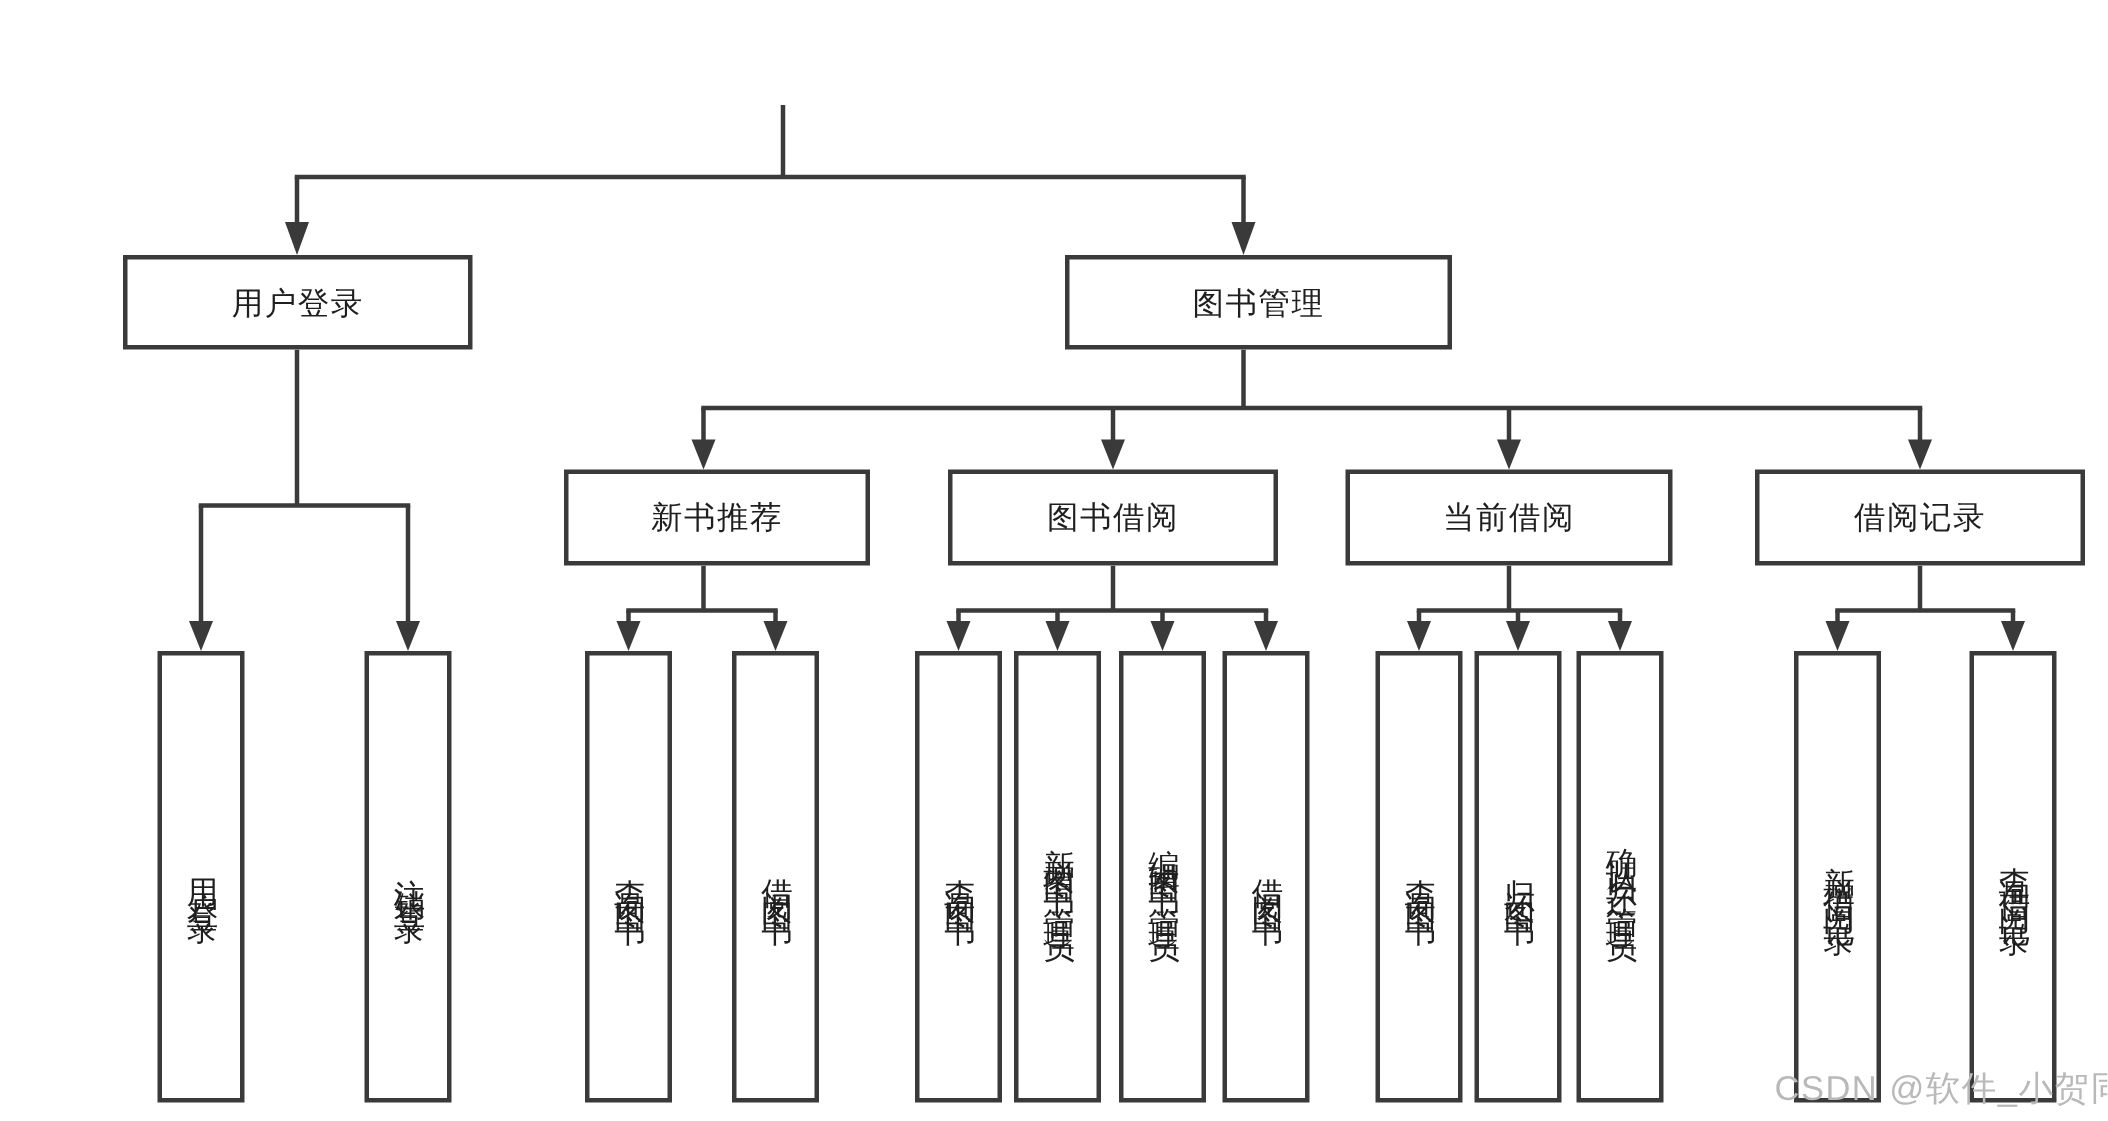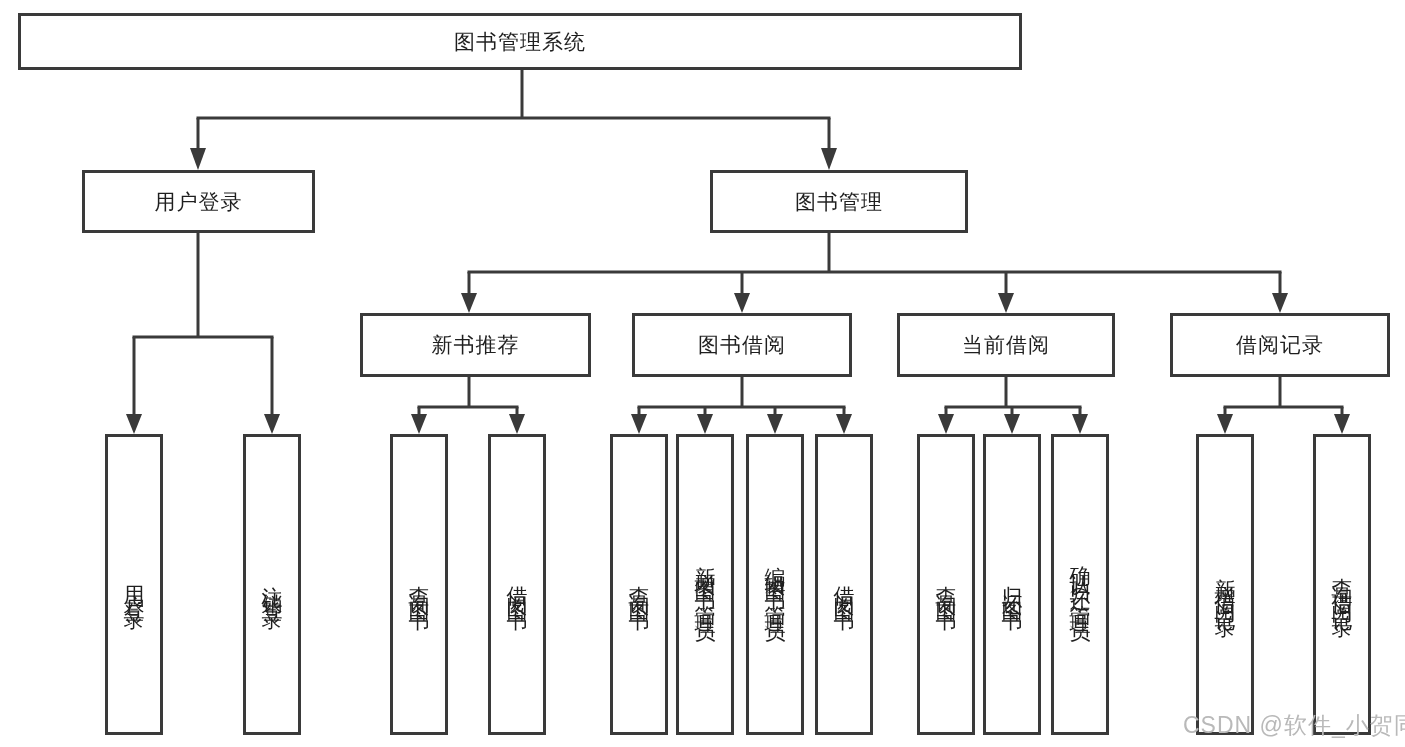--- a/index.html
+++ b/index.html
@@ -124,32 +124,29 @@
     <g>
       <path d="M1280 377 L1280 407"></path>
       <path d="M1223.5 407 L1343.5 407"></path>
       <path d="M1225 407 L1225 416"></path>
       <path class="arrowhead" d="M1217 414 L1233 414 L1225 434 Z"></path>
       <path d="M1342 407 L1342 416"></path>
       <path class="arrowhead" d="M1334 414 L1350 414 L1342 434 Z"></path>
     </g>
   </svg>
 
-  <div class="box" style="left:18px;top:13px;width:1004px;height:57px">
-    <span class="h-label">图书管理系统</span>
-  </div>
 
   <div class="box" style="left:82px;top:170px;width:233px;height:63px">
     <span class="h-label">用户登录</span>
   </div>
   <div class="box" style="left:710px;top:170px;width:258px;height:63px">
     <span class="h-label">图书管理</span>
   </div>
 
-  <div class="box" style="left:360px;top:313px;width:231px;height:64px">
+  <div class="box" style="left:376px;top:313px;width:204px;height:64px">
     <span class="h-label">新书推荐</span>
   </div>
   <div class="box" style="left:632px;top:313px;width:220px;height:64px">
     <span class="h-label">图书借阅</span>
   </div>
   <div class="box" style="left:897px;top:313px;width:218px;height:64px">
     <span class="h-label">当前借阅</span>
   </div>
   <div class="box" style="left:1170px;top:313px;width:220px;height:64px">
     <span class="h-label">借阅记录</span>

